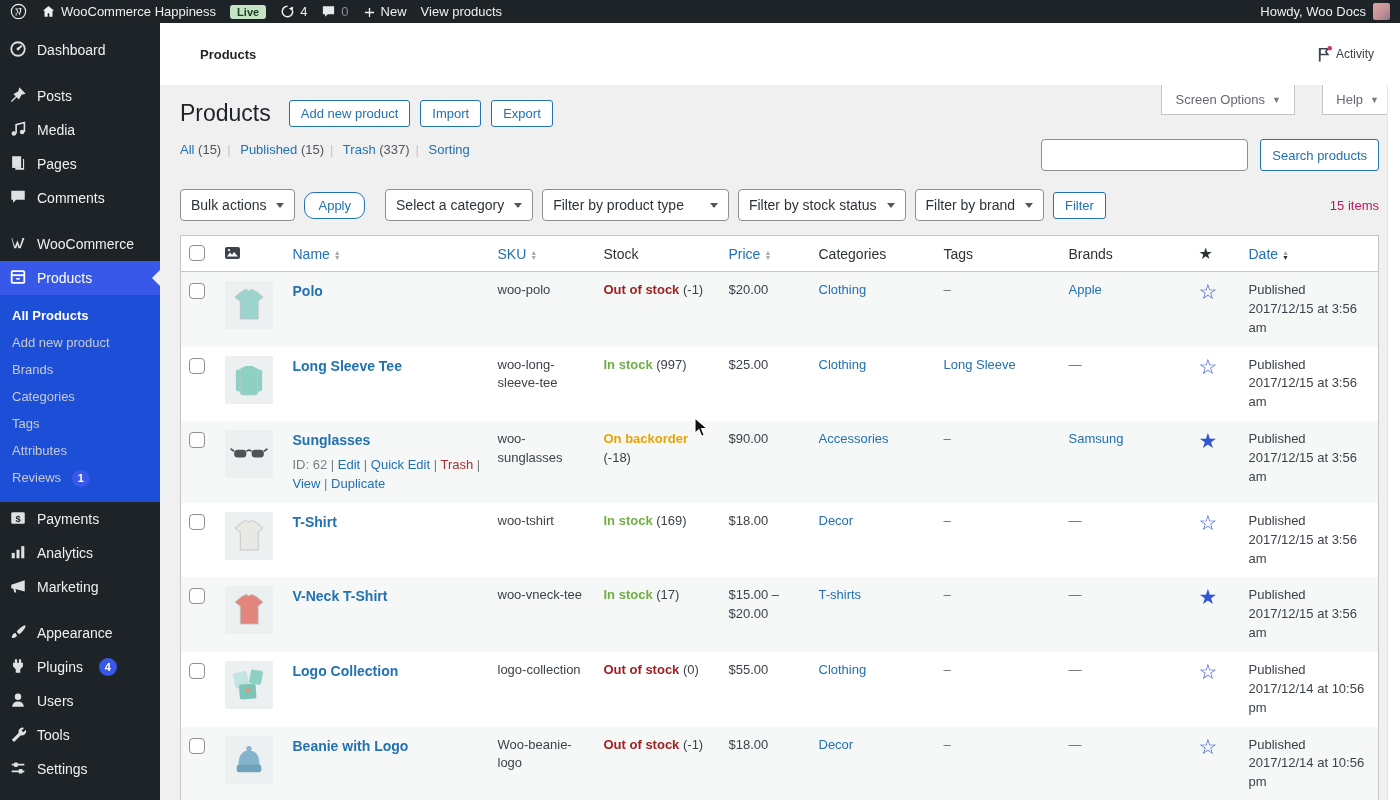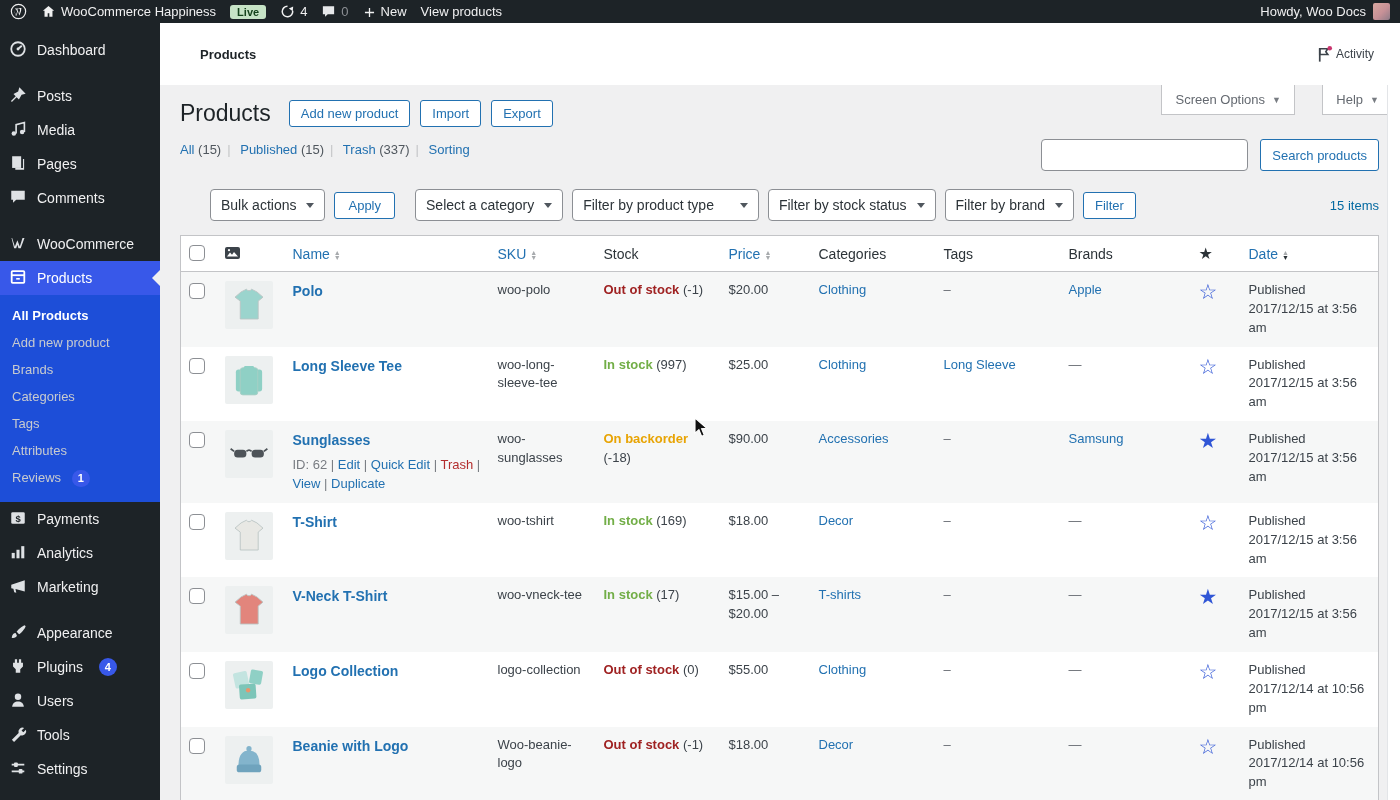--- a/index.html
+++ b/index.html
@@ -64,28 +64,28 @@
   #views-row { margin-top:13px; font-size:13px; color:#646970; height:16px; }
   #views-row a { color:#2271b1; text-decoration:none; cursor:pointer; }
   #views-row .count { color:#50575e; }
   #views-row .sep { color:#c3c4c7; margin:0 6px; }
 
   #search-block { position:absolute; top:54px; right:21px; display:flex; gap:12px; }
   #search-input { width:207px; height:32px; border:1px solid #8c8f94; border-radius:4px;
     background:#fff; padding:0 8px; font-size:14px; }
   .btn-search { height:32px; }
 
-  #filter-row { margin-top:27px; display:flex; align-items:center; gap:9px; height:40px;margin-left:30px; }
+  #filter-row { margin-top:27px; display:flex; align-items:center; gap:9px; height:40px; }
   .wp-select { position:relative; height:32px; background:#fff; border:1px solid #8c8f94;
     border-radius:4px; display:flex; align-items:center; font-size:14px; color:#2c3338;
     padding:0 28px 0 10px; cursor:pointer; white-space:nowrap; }
   .wp-select::after { content:""; position:absolute; right:10px; top:13px;
     border:4px solid transparent; border-top:5px solid #50575e; }
-  .btn-apply { padding:5px 13px; }
-  #items-count { margin-left:auto; font-size:13px; color:#0369a1; }
+  .btn-apply { padding:5px 13px;border-radius:10px; }
+  #items-count { margin-left:auto; font-size:13px; color:#be185d; }
 
   
   #list-table { margin-top:10px; width:1198px; border-collapse:collapse;
     background:#fff; border:1px solid #c3c4c7; table-layout:fixed; }
   #list-table th { font-weight:400; font-size:14px; text-align:left; padding:7px 8px;
     color:#2c3338; border-bottom:1px solid #c3c4c7; height:30px; vertical-align:middle; }
   #list-table th a { color:#2271b1; text-decoration:none; cursor:pointer; }
   #list-table td { font-size:13px; color:#3c434a; padding:9px 8px; vertical-align:top;
     line-height:1.45; }
   tr.stripe { background:#f6f7f7; }

